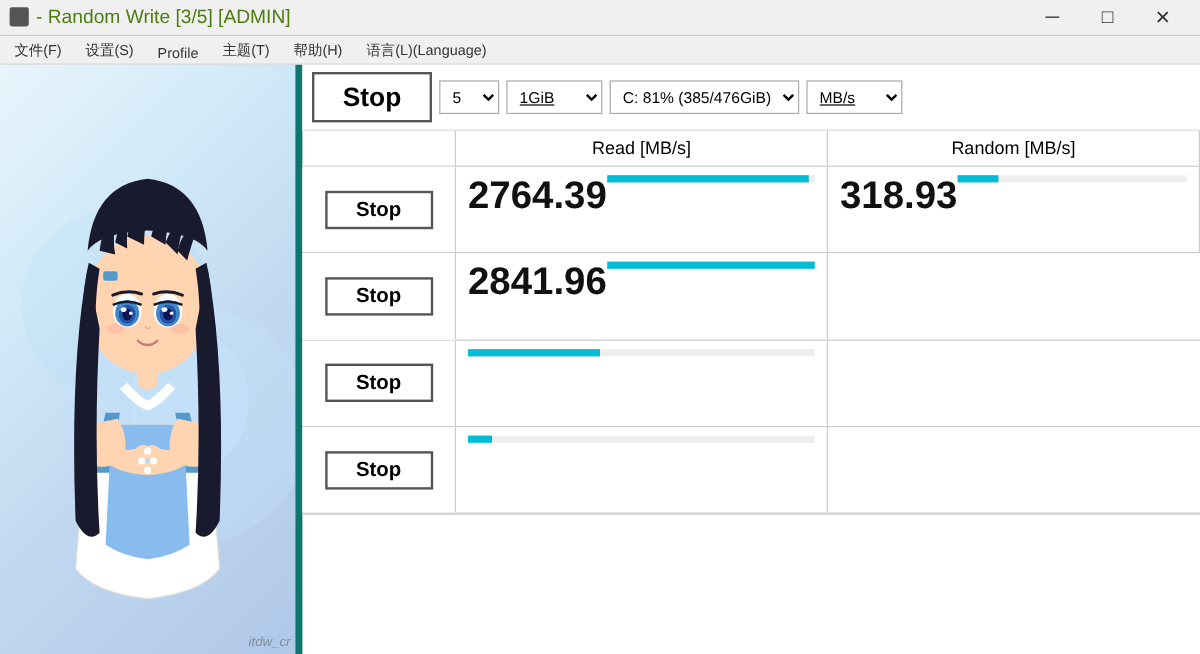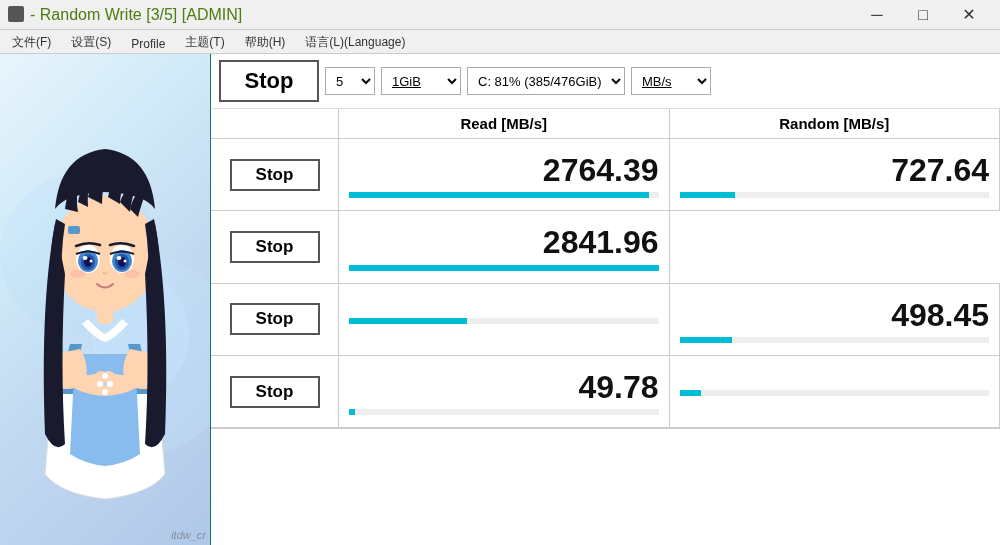--- a/index.html
+++ b/index.html
@@ -73,21 +73,21 @@
     .main-content {
       display: flex;
       width: 1000px;
       height: calc(545px - 30px - 24px);
       background: white;
       position: relative;
     }
 
     
     .left-panel {
-      width: 210px;
+      width: 246px;
       height: 100%;
       background: linear-gradient(135deg, #e8f4fc 0%, #d0eaf8 30%, #c0d8f0 60%, #b0c8e8 100%);
       position: relative;
       overflow: hidden;
       flex-shrink: 0;
     }
 
     
     .anime-char {
       position: absolute;
@@ -106,21 +106,21 @@
       color: rgba(100,100,100,0.6);
       font-style: italic;
     }
 
     
     .right-panel {
       flex: 1;
       display: flex;
       flex-direction: column;
       background: white;
-      border-left: 1px solid #0f766e;
+      border-left: 6px solid #0f766e;
     }
 
     
     .toolbar {
       display: flex;
       align-items: center;
       padding: 6px 8px;
       gap: 6px;
       border-bottom: 1px solid #ddd;
       background: white;
@@ -165,21 +165,21 @@
     }
 
     
     .bench-header {
       display: grid;
       grid-template-columns: 128px 1fr 1fr;
       border-bottom: 1px solid #ccc;
     }
     .bench-header-cell {
       padding: 6px 8px;
-      font-weight: bold;
+      font-weight: normal;
       font-size: 15px;
       text-align: center;
       border-right: 1px solid #ccc;
     }
     .bench-header-cell:first-child { border-left: none; }
 
     
     .bench-rows {
       flex: 1;
       display: flex;
@@ -206,21 +206,20 @@
       border: 2px solid #555;
       font-size: 17px;
       font-weight: bold;
       padding: 4px 14px;
       cursor: pointer;
       min-width: 90px;
     }
 
     .bench-cell {
       display: flex;
-      flex-direction: column;
       justify-content: center;
       padding: 4px 10px;
       border-right: 1px solid #ccc;
       position: relative;
       overflow: hidden;
     }
 
     .bench-value {
       font-size: 32px;
       font-weight: bold;
@@ -389,21 +388,21 @@
           <div class="bench-row-btn">
             <button class="stop-btn-row">Stop</button>
           </div>
           <div class="bench-cell">
             <span class="bench-value">2764.39</span>
             <div class="bench-bar-container">
               <div class="bench-bar" style="width: 97%"></div>
             </div>
           </div>
           <div class="bench-cell">
-            <span class="bench-value">727.64</span>
+            <span class="bench-value">318.93</span>
             <div class="bench-bar-container">
               <div class="bench-bar" style="width: 18%"></div>
             </div>
           </div>
         </div>
 
         <div class="bench-row">
           <div class="bench-row-btn">
             <button class="stop-btn-row">Stop</button>
           </div>
@@ -417,37 +416,25 @@
 
         <div class="bench-row">
           <div class="bench-row-btn">
             <button class="stop-btn-row">Stop</button>
           </div>
           <div class="bench-cell">
             <div class="bench-bar-container">
               <div class="bench-bar" style="width: 38%"></div>
             </div>
           </div>
-          <div class="bench-cell">
-            <span class="bench-value">498.45</span>
-            <div class="bench-bar-container">
-              <div class="bench-bar" style="width: 17%"></div>
-            </div>
-          </div>
         </div>
 
         <div class="bench-row">
           <div class="bench-row-btn">
             <button class="stop-btn-row">Stop</button>
-          </div>
-          <div class="bench-cell">
-            <span class="bench-value">49.78</span>
-            <div class="bench-bar-container">
-              <div class="bench-bar" style="width: 2%"></div>
-            </div>
           </div>
           <div class="bench-cell">
             <div class="bench-bar-container">
               <div class="bench-bar" style="width: 7%"></div>
             </div>
           </div>
         </div>
 
       </div>
 

